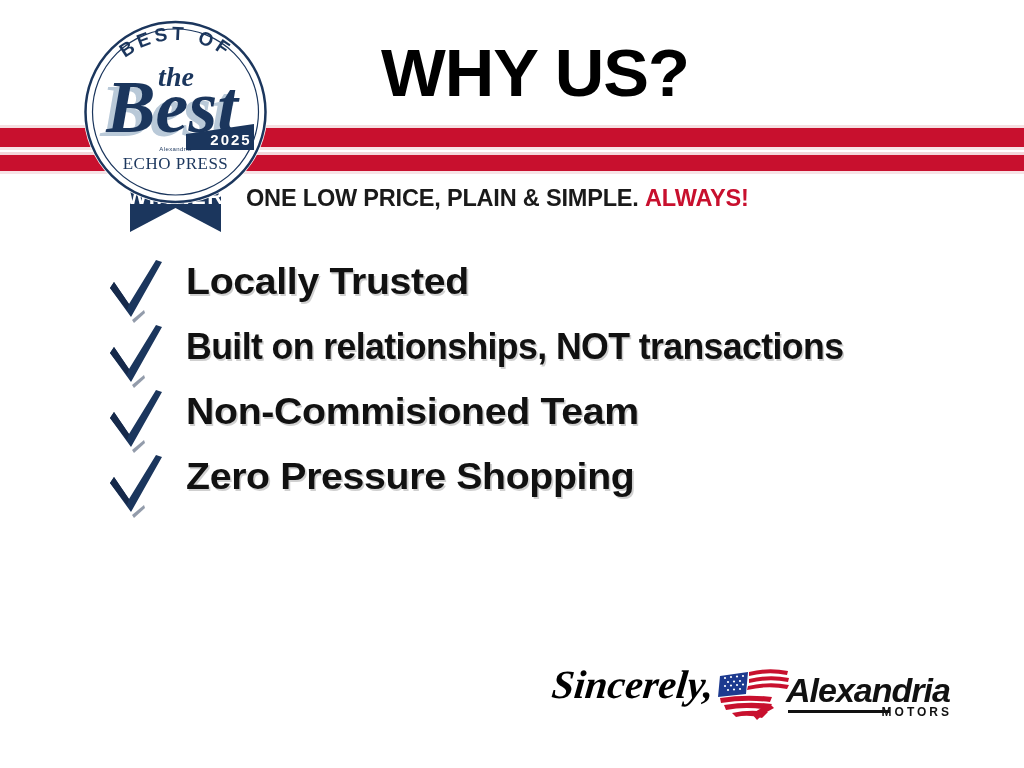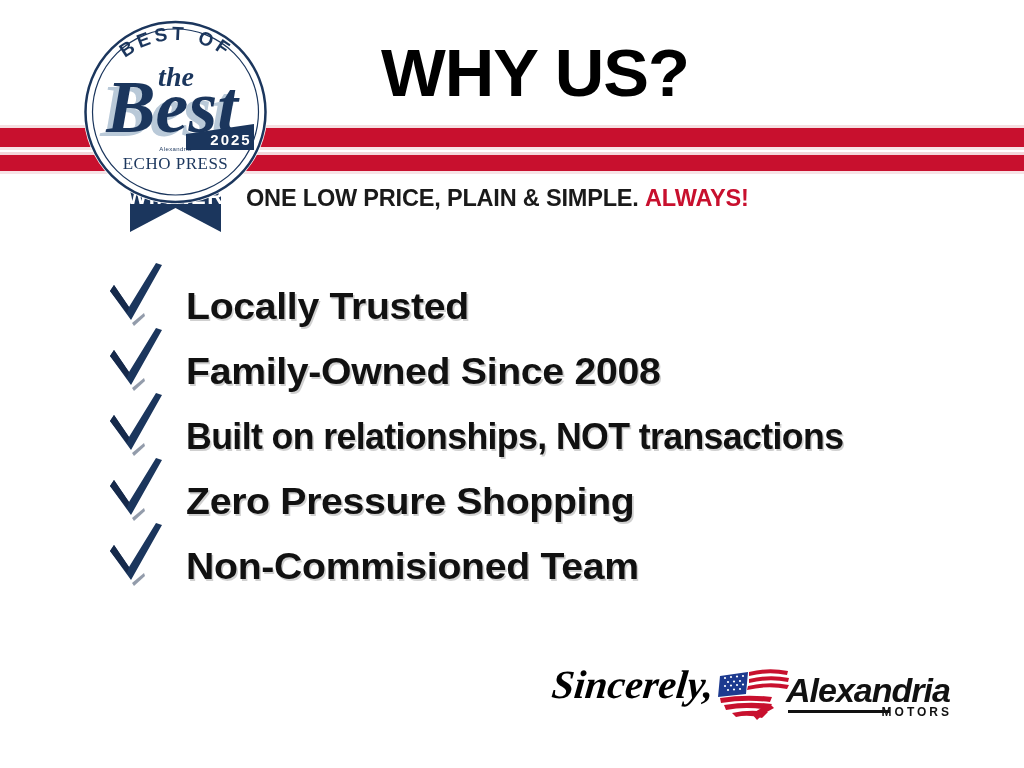--- a/index.html
+++ b/index.html
@@ -87,21 +87,21 @@
   .list {
     position: absolute;
     left: 104px;
     top: 262px;
     width: 900px;
   }
   .list-item {
     position: relative;
     height: 65px;
     display: flex;
-    align-items: flex-end;
+    align-items: flex-start;
   }
   .check {
     width: 66px;
     height: 62px;
     flex: 0 0 66px;
     position: relative;
     margin-right: 16px;
   }
   .check svg { display:block; position:absolute; left:0; top:-4px; }
   .item-label {
@@ -200,62 +200,52 @@
       <span class="check">
         <svg width="66" height="70" viewBox="0 0 66 70" xmlns="http://www.w3.org/2000/svg">
           <path d="M6 30 L10 24 L25 46 L52 2 L58 4 L27 59 Z" fill="#1b365d"></path>
           <path d="M6 30 L10 24 L25 46 L23 52 Z" fill="#16294a"></path>
           <path d="M28 62 L40 52 L41 55 L30 65 Z" fill="#3b4a66" opacity="0.55"></path>
         </svg>
       </span>
       <span class="item-label">Locally Trusted</span>
     </div>
 
-    <div class="list-item">
-      <span class="check">
-        <svg width="66" height="70" viewBox="0 0 66 70" xmlns="http://www.w3.org/2000/svg">
-          <path d="M6 30 L10 24 L25 46 L52 2 L58 4 L27 59 Z" fill="#1b365d"></path>
-          <path d="M6 30 L10 24 L25 46 L23 52 Z" fill="#16294a"></path>
-          <path d="M28 62 L40 52 L41 55 L30 65 Z" fill="#3b4a66" opacity="0.55"></path>
-        </svg>
-      </span>
-      <span class="item-label">Family-Owned Since 2008</span>
-    </div>
 
     <div class="list-item">
       <span class="check">
         <svg width="66" height="70" viewBox="0 0 66 70" xmlns="http://www.w3.org/2000/svg">
           <path d="M6 30 L10 24 L25 46 L52 2 L58 4 L27 59 Z" fill="#1b365d"></path>
           <path d="M6 30 L10 24 L25 46 L23 52 Z" fill="#16294a"></path>
           <path d="M28 62 L40 52 L41 55 L30 65 Z" fill="#3b4a66" opacity="0.55"></path>
         </svg>
       </span>
       <span class="item-label tight">Built on relationships, NOT transactions</span>
     </div>
 
     <div class="list-item">
       <span class="check">
         <svg width="66" height="70" viewBox="0 0 66 70" xmlns="http://www.w3.org/2000/svg">
           <path d="M6 30 L10 24 L25 46 L52 2 L58 4 L27 59 Z" fill="#1b365d"></path>
           <path d="M6 30 L10 24 L25 46 L23 52 Z" fill="#16294a"></path>
           <path d="M28 62 L40 52 L41 55 L30 65 Z" fill="#3b4a66" opacity="0.55"></path>
         </svg>
       </span>
+      <span class="item-label">Non-Commisioned Team</span>
+    </div>
+
+    <div class="list-item">
+      <span class="check">
+        <svg width="66" height="70" viewBox="0 0 66 70" xmlns="http://www.w3.org/2000/svg">
+          <path d="M6 30 L10 24 L25 46 L52 2 L58 4 L27 59 Z" fill="#1b365d"></path>
+          <path d="M6 30 L10 24 L25 46 L23 52 Z" fill="#16294a"></path>
+          <path d="M28 62 L40 52 L41 55 L30 65 Z" fill="#3b4a66" opacity="0.55"></path>
+        </svg>
+      </span>
       <span class="item-label">Zero Pressure Shopping</span>
-    </div>
-
-    <div class="list-item">
-      <span class="check">
-        <svg width="66" height="70" viewBox="0 0 66 70" xmlns="http://www.w3.org/2000/svg">
-          <path d="M6 30 L10 24 L25 46 L52 2 L58 4 L27 59 Z" fill="#1b365d"></path>
-          <path d="M6 30 L10 24 L25 46 L23 52 Z" fill="#16294a"></path>
-          <path d="M28 62 L40 52 L41 55 L30 65 Z" fill="#3b4a66" opacity="0.55"></path>
-        </svg>
-      </span>
-      <span class="item-label">Non-Commisioned Team</span>
     </div>
 
 
   </div>
 
   <div class="sincerely">Sincerely,</div>
 
   <div class="brand">
     <svg width="250" height="64" viewBox="0 0 250 64" xmlns="http://www.w3.org/2000/svg">
 

